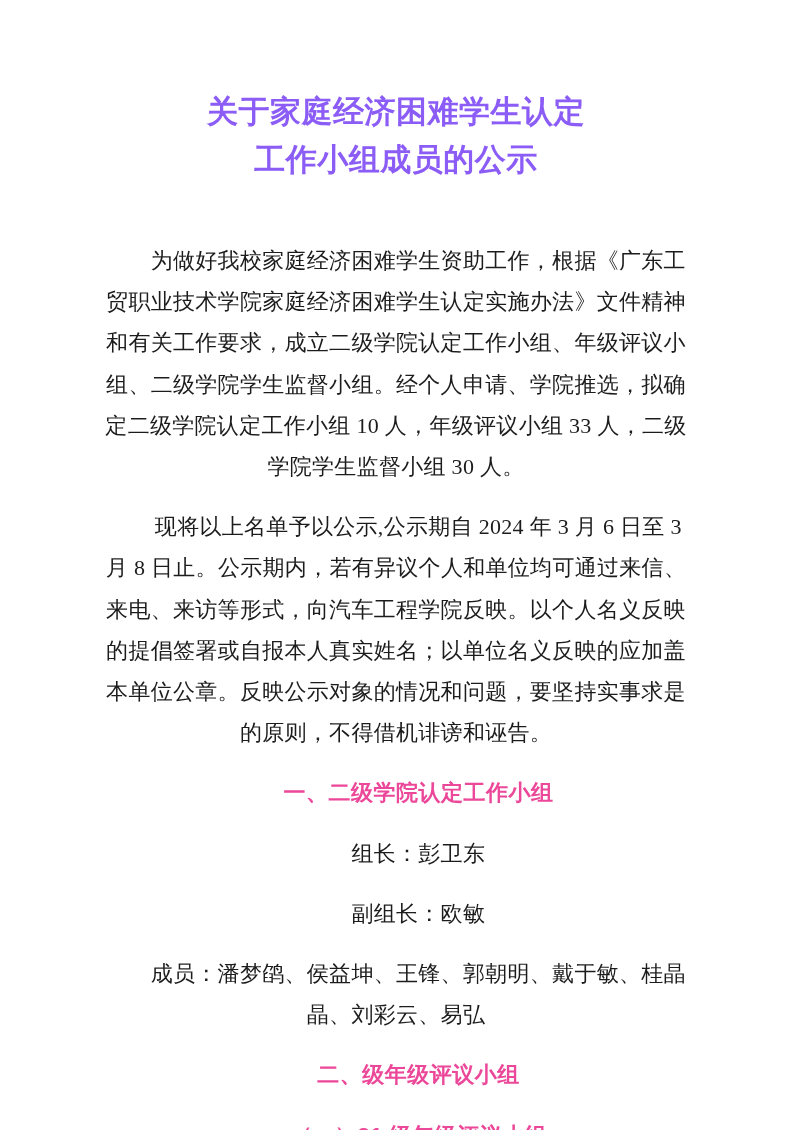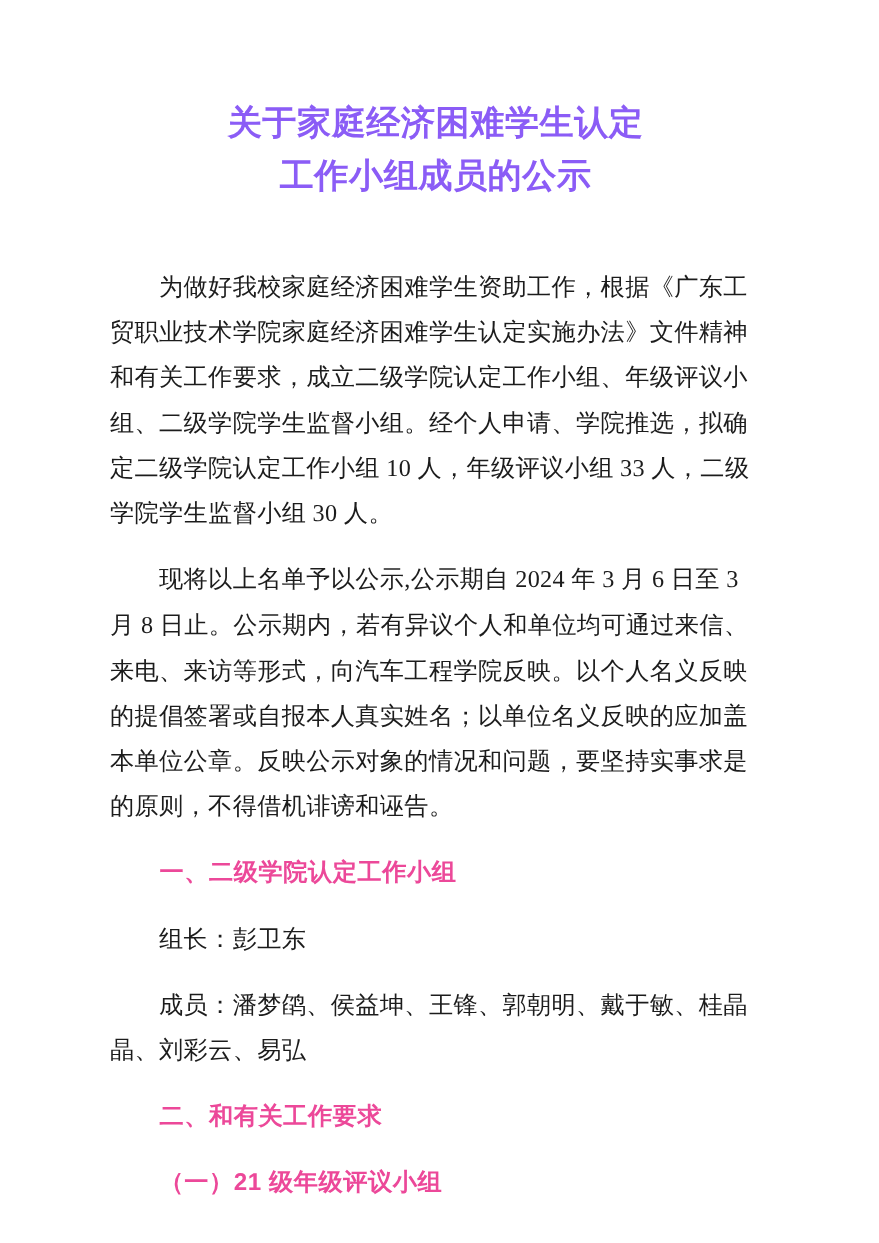--- a/index.html
+++ b/index.html
@@ -31,21 +31,21 @@
     font-size: 31px;
     line-height: 48px;
     letter-spacing: 0.5px;
     margin: 0 0 56px 0;
   }
   .doc-body { }
   .para {
     font-size: 22px;
     line-height: 41.2px;
     white-space: pre-line;
-    text-align: left;
+    text-align: center;
     margin: 0;
     letter-spacing: 0.3px;
   }
   .para + .para {
     margin-top: 19px;
   }
   .para.heading {
     font-family: Liberation Sans, sans-serif;
     font-weight: bold;
     color: #ec4899;
@@ -66,19 +66,20 @@
 定二级学院认定工作小组 10 人，年级评议小组 33 人，二级
 学院学生监督小组 30 人。</div>
         <div class="para">　　现将以上名单予以公示,公示期自 2024 年 3 月 6 日至 3
 月 8 日止。公示期内，若有异议个人和单位均可通过来信、
 来电、来访等形式，向汽车工程学院反映。以个人名义反映
 的提倡签署或自报本人真实姓名；以单位名义反映的应加盖
 本单位公章。反映公示对象的情况和问题，要坚持实事求是
 的原则，不得借机诽谤和诬告。</div>
         <div class="para heading">　　一、二级学院认定工作小组</div>
         <div class="para">　　组长：彭卫东</div>
+        <div class="para">　　副组长：欧敏</div>
         <div class="para">　　成员：潘梦鹐、侯益坤、王锋、郭朝明、戴于敏、桂晶
 晶、刘彩云、易弘</div>
-        <div class="para heading">　　二、和有关工作要求</div>
+        <div class="para heading">　　二、级年级评议小组</div>
         <div class="para heading">　　（一）21 级年级评议小组</div>
       </div>
   </div>
 </div>
 
 </body></html>

